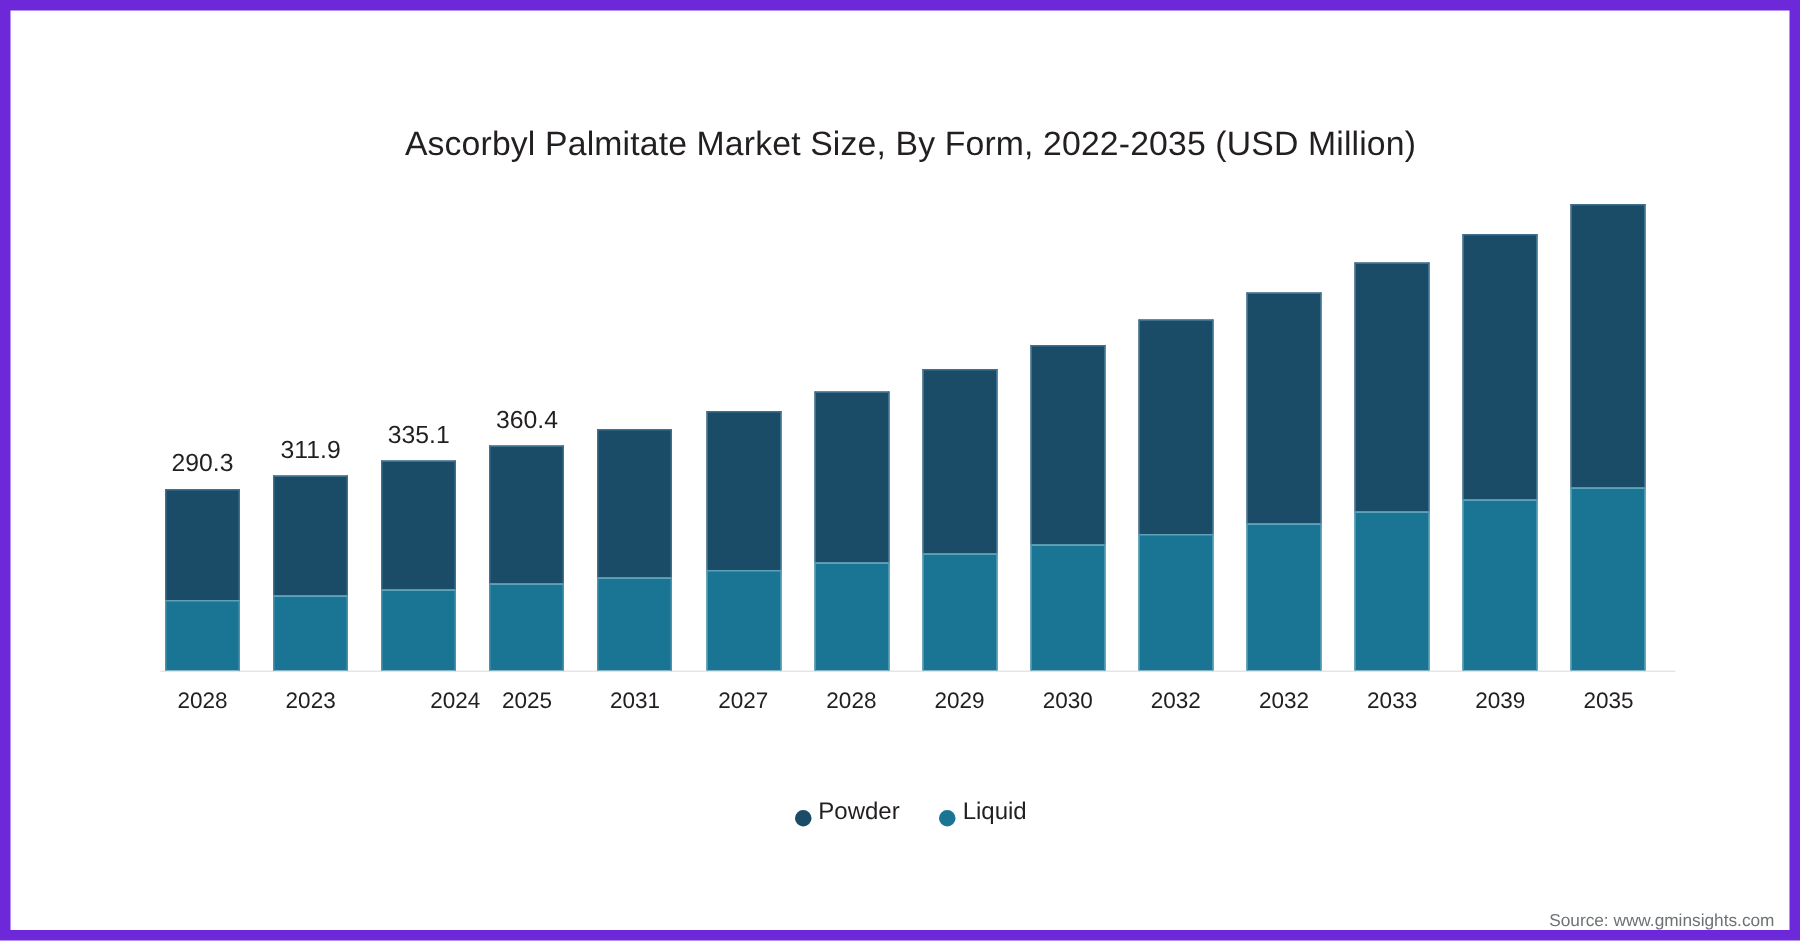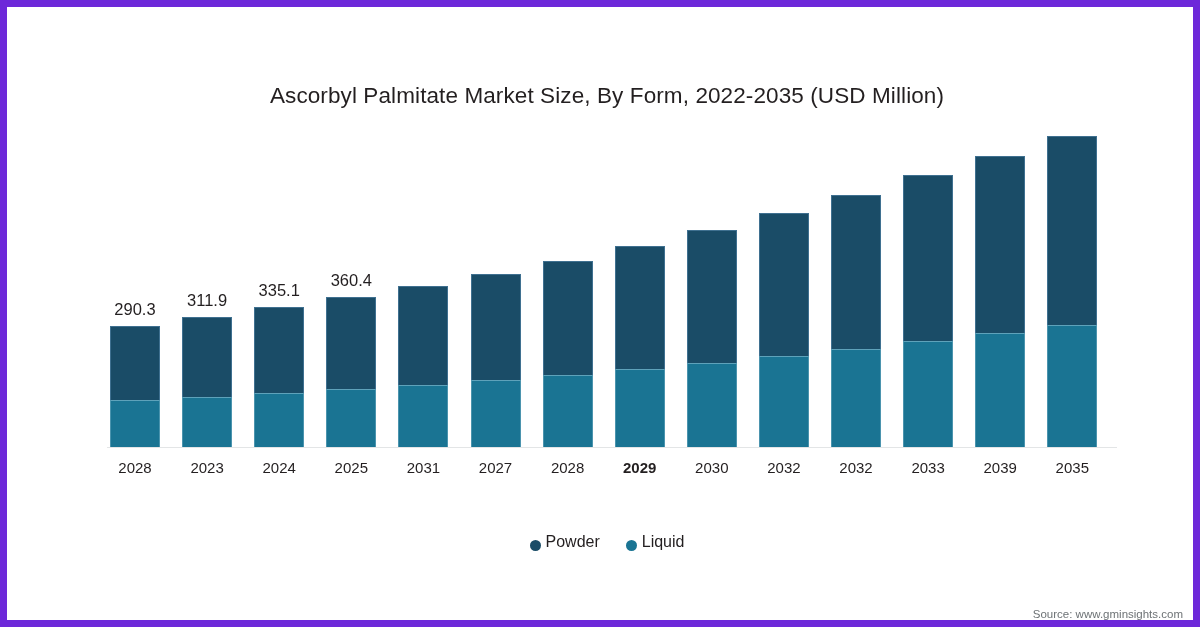--- a/index.html
+++ b/index.html
@@ -199,26 +199,26 @@
         </div>
         <div class="bar-group" style="position: absolute; left: 1040.3px; top: 129px; height: 311px; width: 50px;">
           <div class="seg seg-powder" style="top: 0px; height: 189px;"></div>
           <div class="seg seg-liquid" style="top: 189px; height: 122px;"></div>
         </div>
       </div>
 
     <div id="ticks-layer">
         <div class="tick-label" style="left: 87px;">2028</div>
         <div class="tick-label" style="left: 159.1px;">2023</div>
-        <div class="tick-label" style="left: 231.2px;">2024</div>
+        <div class="tick-label" style="left: 231.2px; text-align: right;">2024</div>
         <div class="tick-label" style="left: 303.3px;">2025</div>
         <div class="tick-label" style="left: 375.4px;">2031</div>
         <div class="tick-label" style="left: 447.5px;">2027</div>
         <div class="tick-label" style="left: 519.6px;">2028</div>
-        <div class="tick-label" style="left: 591.7px; font-weight: bold;">2029</div>
+        <div class="tick-label" style="left: 591.7px;">2029</div>
         <div class="tick-label" style="left: 663.8px;">2030</div>
         <div class="tick-label" style="left: 735.9px;">2032</div>
         <div class="tick-label" style="left: 808px;">2032</div>
         <div class="tick-label" style="left: 880.1px;">2033</div>
         <div class="tick-label" style="left: 952.2px;">2039</div>
         <div class="tick-label" style="left: 1024.3px;">2035</div>
       </div>
 
     <div id="legend">
         <div class="legend-item">

